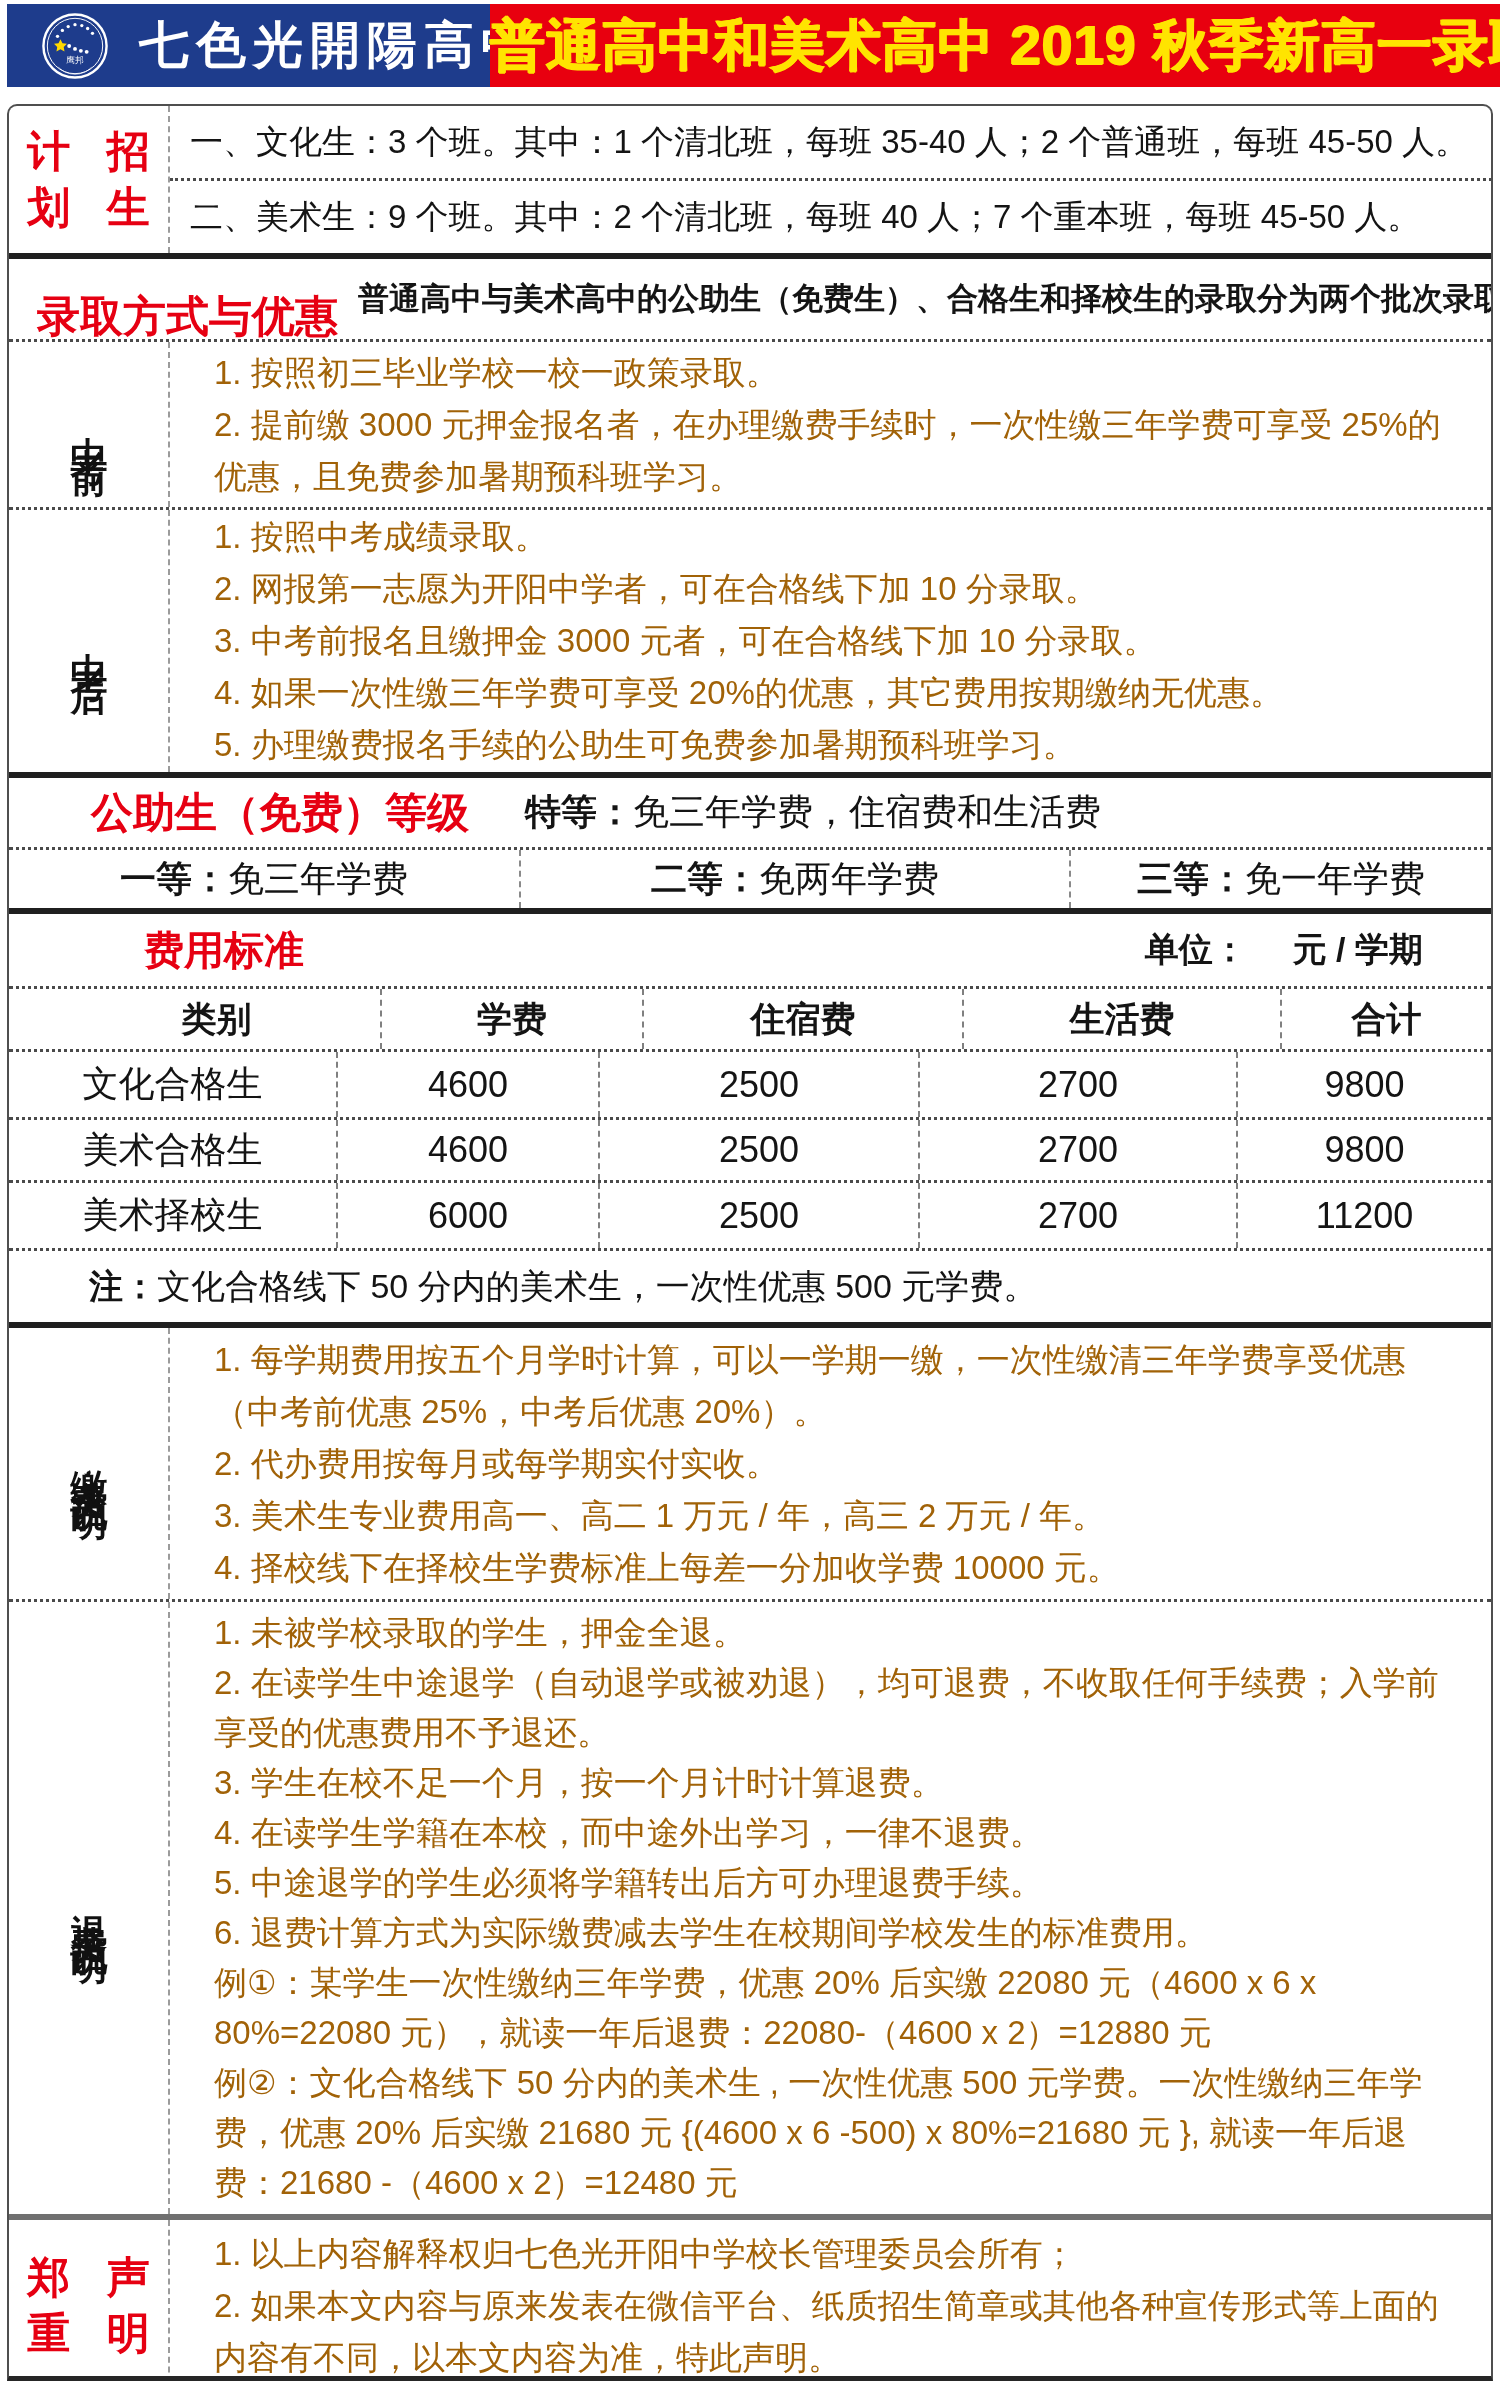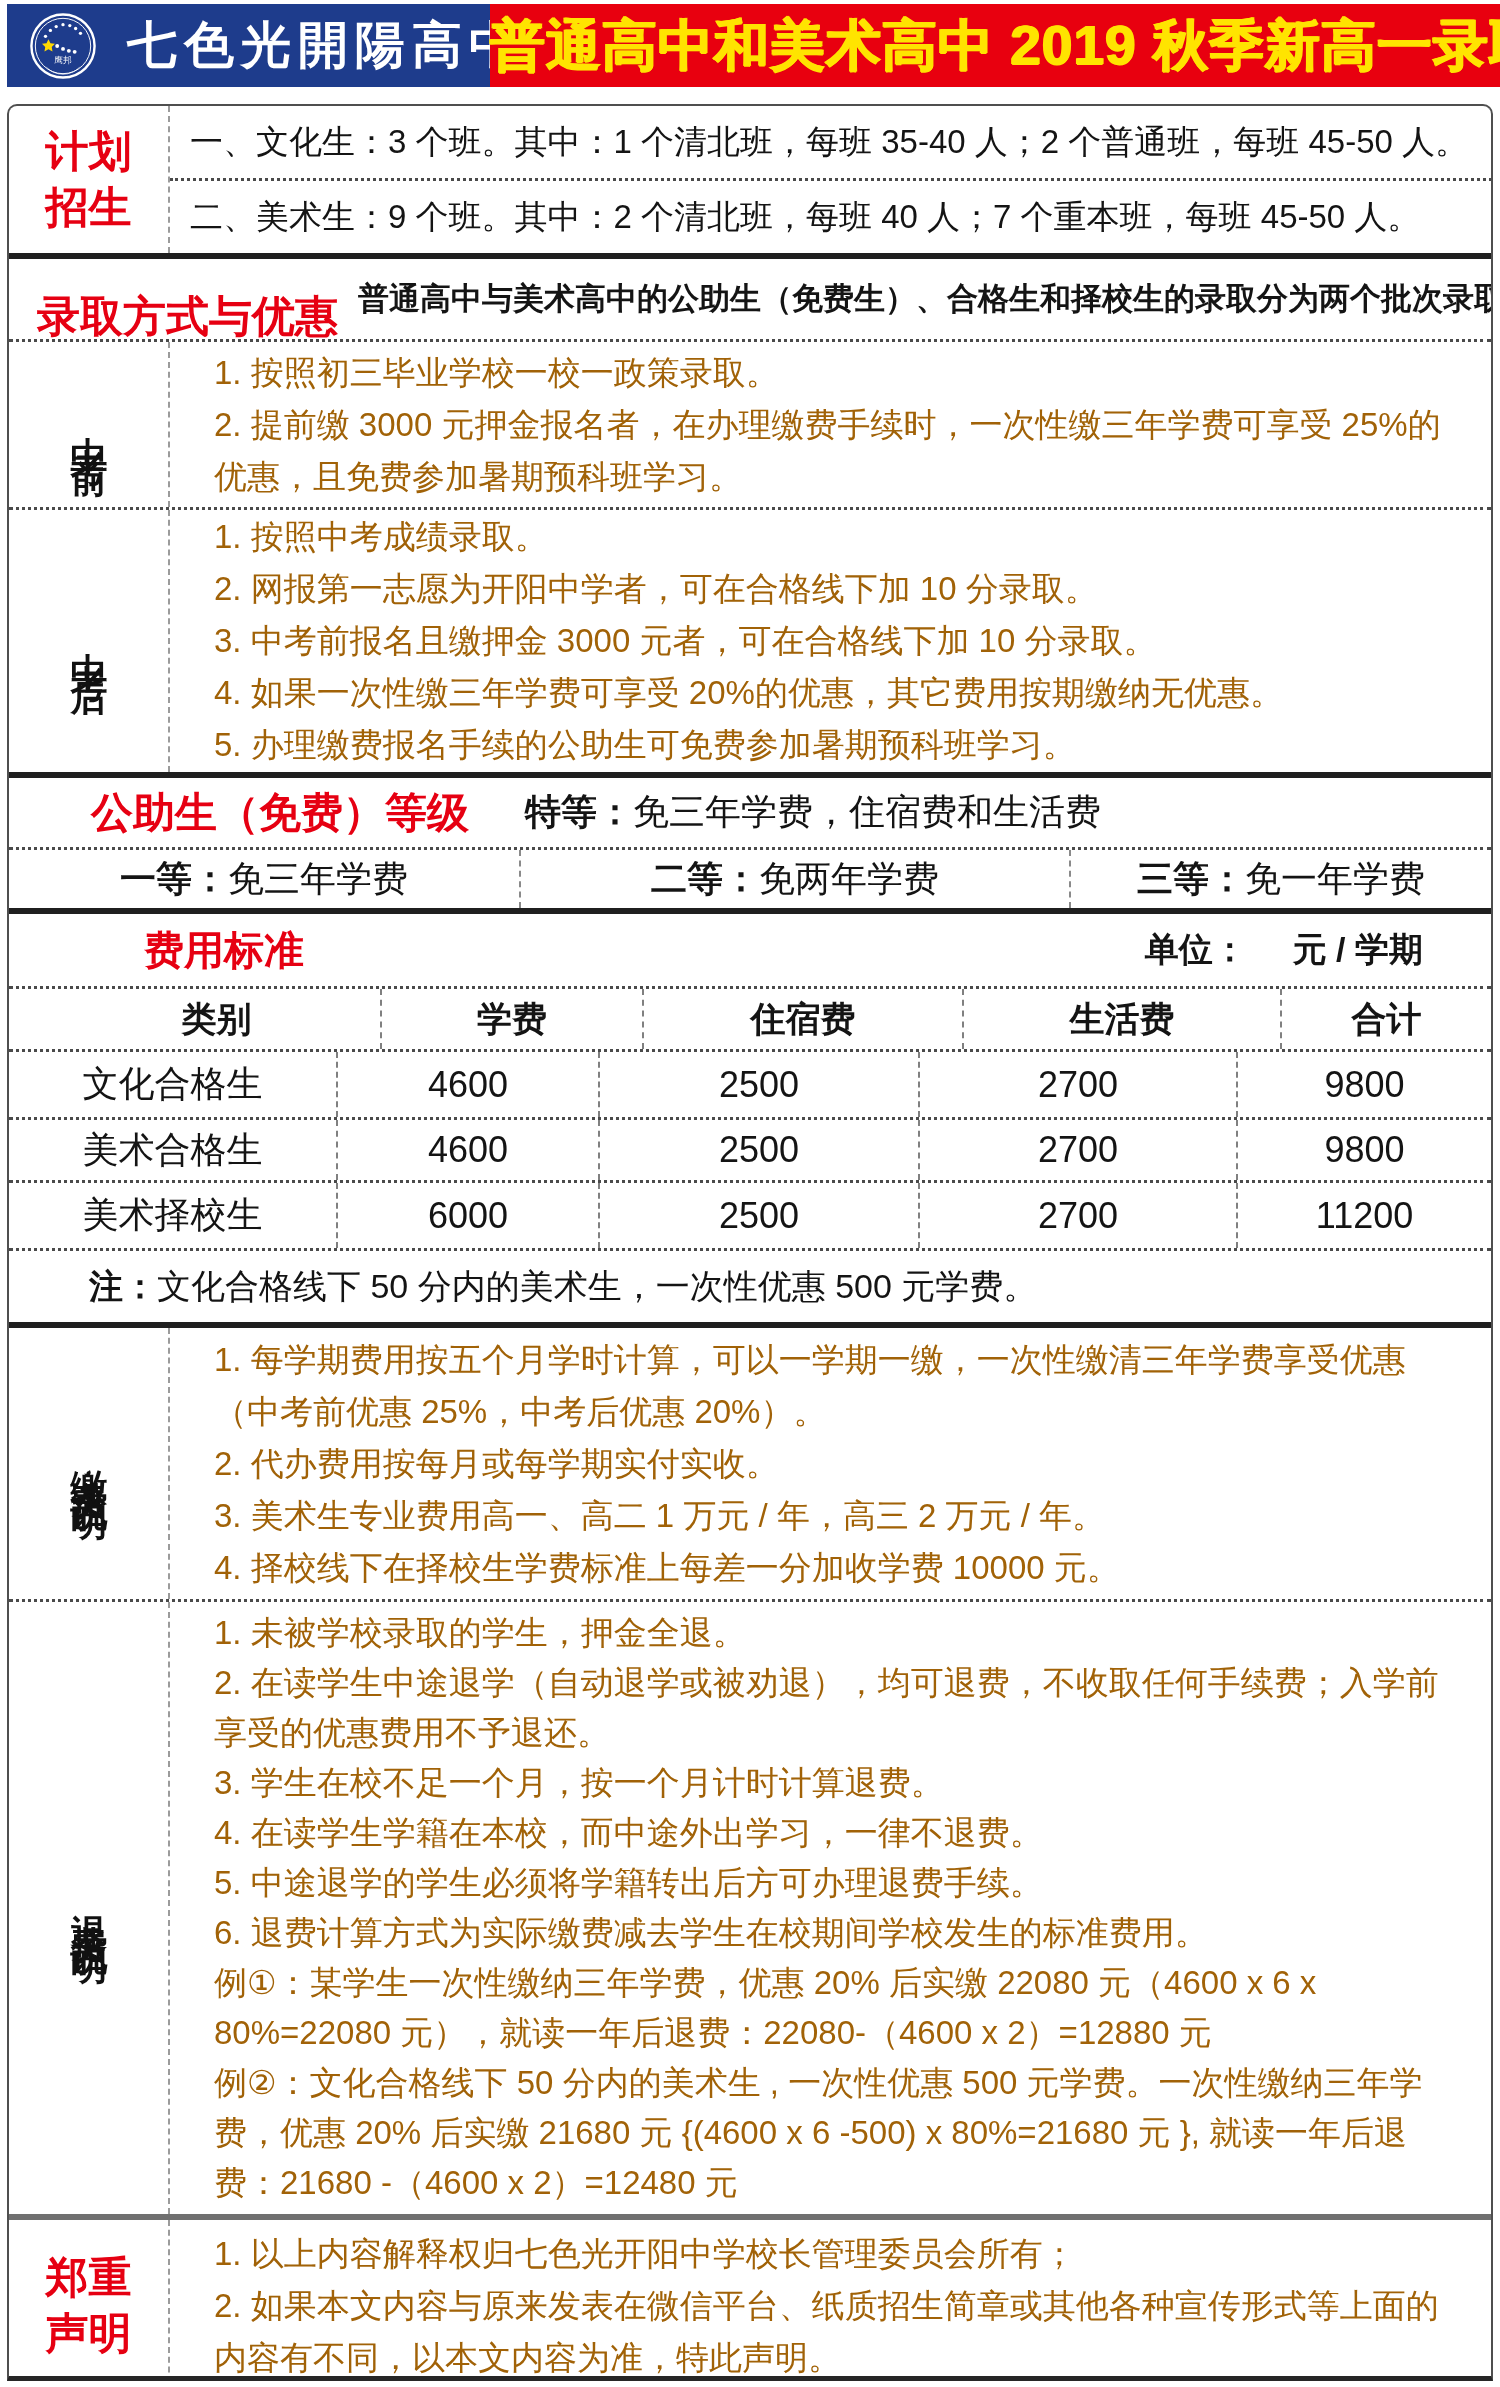--- a/index.html
+++ b/index.html
@@ -4,21 +4,21 @@
 <style>
   * { margin:0; padding:0; box-sizing:border-box; }
   html,body { background:#ffffff; }
   .page {
     position:relative; width:1500px; height:2387px; background:#fff;
     font-family:"Liberation Sans","DejaVu Sans",sans-serif; color:#141414; overflow:hidden;
   }
 
   
   .header { position:absolute; top:4px; left:7px; right:7px; height:83px; display:flex; }
-  .header-left { width:483px; background:#1e3c8c; display:flex; align-items:center; padding-left:22px; }
+  .header-left { width:483px; background:#1e3c8c; display:flex; align-items:center; padding-left:34px; }
   .logo-wrap { width:68px; height:68px; flex:none; }
   .school-name {
     color:#fff; font-size:50px; font-weight:bold; margin-left:30px; letter-spacing:7px;
     font-family:"DejaVu Serif","Liberation Serif",serif; white-space:nowrap;
   }
   .header-right { flex:1; background:#e8000f; display:flex; align-items:center; justify-content:center; }
   .banner-title {
     color:#ffe400; font-size:55px; font-weight:bold; letter-spacing:1px; white-space:nowrap;
     text-shadow:1px 0 0 #ffe400, -1px 0 0 #ffe400, 0 1px 0 #ffe400;
   }
@@ -29,21 +29,21 @@
     border:2px solid #4f4f4f; border-bottom:5px solid #262626; border-radius:10px 10px 0 0;
     display:flex; flex-direction:column; overflow:hidden; background:#fff;
   }
   .sep { height:6px; background:#1f1f1f; flex:none; }
   .sep-gray { background:#707070; }
   .dotted-top { border-top:3px dotted #4a4a4a; }
 
   .section { display:flex; flex:none; }
   .label-col {
     flex:none; width:161px; border-right:2px dashed #9b9b9b;
-    display:flex; flex-direction:column; align-items:center; justify-content:center;
+    display:flex; flex-direction:row; align-items:center; justify-content:center;
   }
   .content-col { flex:1; display:flex; flex-direction:column; justify-content:center; padding:8px 36px 8px 44px; }
 
   .red-label { color:#e60012; font-weight:bold; font-size:43px; line-height:1.3; text-align:center; }
   .v-label {
     writing-mode:vertical-lr; text-orientation:upright;
     font-weight:bold; font-size:37px; letter-spacing:12px; color:#111;
   }
 
   .item { font-size:33px; line-height:52px; color:#a16207; }

